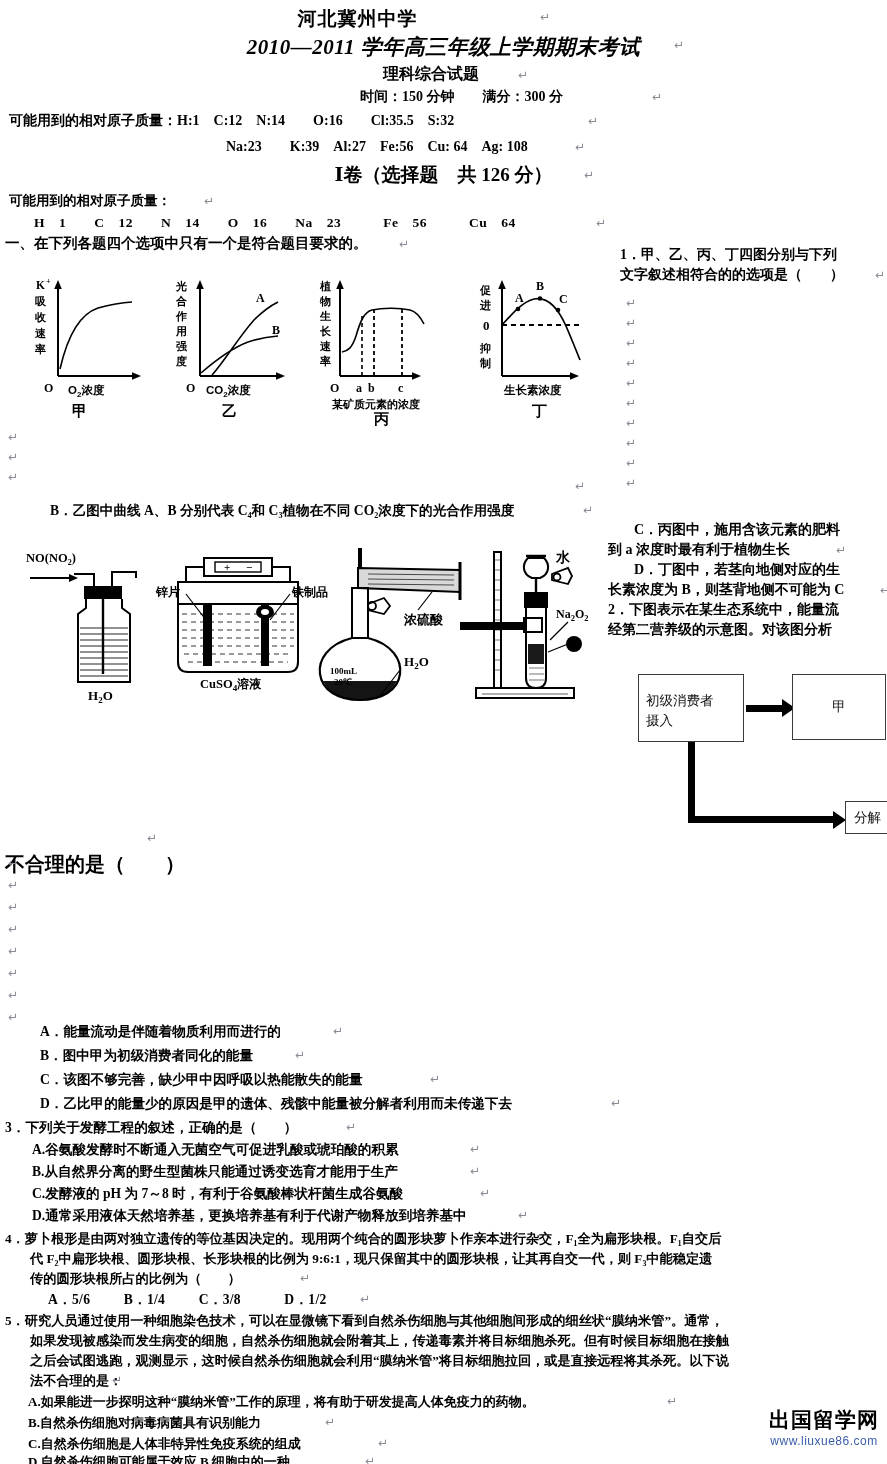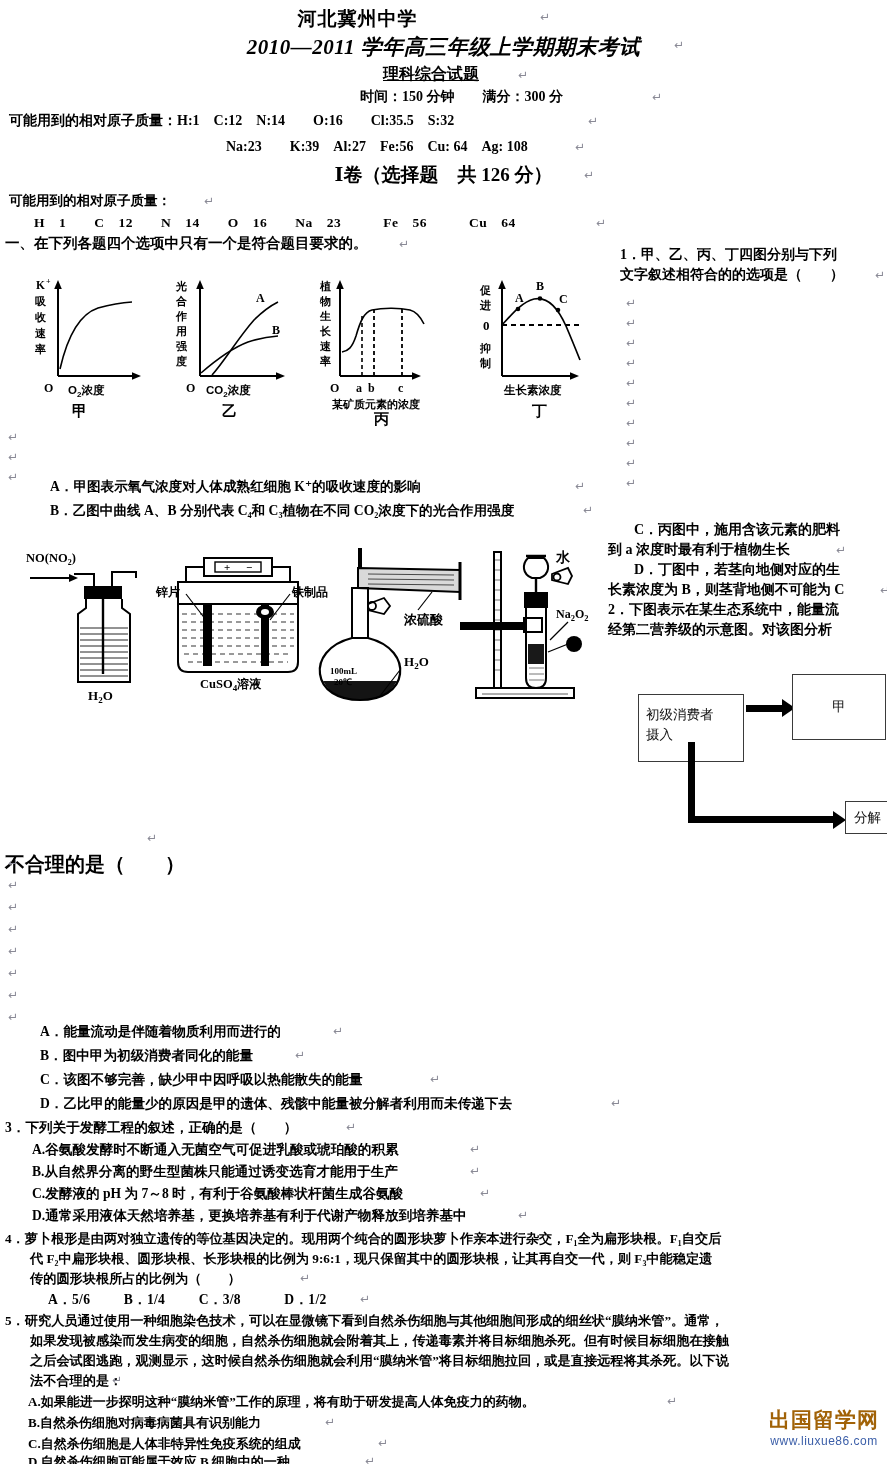--- a/index.html
+++ b/index.html
@@ -36,43 +36,43 @@
   
   svg{display:block;overflow:visible;}
   .lbl{font-family:"Liberation Serif",serif;font-weight:bold;}
   .cn{font-family:"Liberation Sans","DejaVu Sans",sans-serif;font-weight:bold;}
 
   
   .eflow{position:absolute;left:600px;top:668px;width:300px;height:175px;}
   .ebox{position:absolute;border:1px solid #3a3a3a;background:#fff;
         font-size:13.5px;font-family:"Liberation Sans","DejaVu Sans",sans-serif;
         color:#111;box-sizing:border-box;}
-  .ebox.b1{left:38px;top:6px;width:106px;height:68px;padding:10px 7px;line-height:20px;margin-top:20px;}
+  .ebox.b1{left:38px;top:6px;width:106px;height:68px;padding:16px 7px;line-height:20px;}
   .ebox.b2{left:192px;top:6px;width:94px;height:66px;display:flex;align-items:center;justify-content:center;}
   .ebox.b3{left:245px;top:133px;width:66px;height:33px;display:flex;align-items:center;padding-left:8px;}
   .earrow{position:absolute;background:#000;}
 
   
   .wm{position:absolute;right:8px;bottom:16px;text-align:center;}
-  .wm-t{font-size:21px;font-weight:bold;color:#a16207;
+  .wm-t{font-size:21px;font-weight:bold;color:#000000;
         font-family:"Liberation Sans","DejaVu Sans",sans-serif;letter-spacing:1px;}
   .wm-u{font-size:12px;color:#3b5ea8;font-family:"Liberation Sans","DejaVu Sans",sans-serif;letter-spacing:.5px;}
 </style>
 </head>
 <body>
 
 <div class="page">
 
   <div class="abs h-school ctr" style="left:0;top:6px;width:715px;">河北冀州中学</div>
   <span class="abs pil" style="left:540px;top:10px;">↵</span>
 
   <div class="abs h-exam ctr" style="left:0;top:33px;width:887px;font-style:italic;">2010—2011 学年高三年级上学期期末考试</div>
   <span class="abs pil" style="left:674px;top:38px;">↵</span>
 
-  <div class="abs h-subject ctr" style="left:0;top:64px;width:862px;text-decoration:underline;">理科综合试题</div>
+  <div class="abs h-subject ctr" style="left:0;top:64px;width:862px;">理科综合试题</div>
   <span class="abs pil" style="left:518px;top:68px;">↵</span>
 
   <div class="abs h-time" style="left:360px;top:88px;">时间：150 分钟　　满分：300 分</div>
   <span class="abs pil" style="left:652px;top:90px;">↵</span>
 
   <div class="abs h-mass" style="left:9px;top:112px;">可能用到的相对原子质量：H:1　C:12　N:14　　O:16　　Cl:35.5　S:32</div>
   <span class="abs pil" style="left:588px;top:114px;">↵</span>
 
   <div class="abs h-mass" style="left:226px;top:138px;">Na:23　　K:39　Al:27　Fe:56　Cu: 64　Ag: 108</div>
   <span class="abs pil" style="left:575px;top:140px;">↵</span>
@@ -198,21 +198,20 @@
   <span class="abs pil" style="left:626px;top:396px;">↵</span>
   <span class="abs pil" style="left:626px;top:416px;">↵</span>
   <span class="abs pil" style="left:626px;top:436px;">↵</span>
   <span class="abs pil" style="left:626px;top:456px;">↵</span>
   <span class="abs pil" style="left:626px;top:476px;">↵</span>
 
   <span class="abs pil" style="left:8px;top:430px;">↵</span>
   <span class="abs pil" style="left:8px;top:450px;">↵</span>
   <span class="abs pil" style="left:8px;top:470px;">↵</span>
 
-  <div class="abs opt" style="left:50px;top:477px;">A．甲图表示氧气浓度对人体成熟红细胞 K⁺的吸收速度的影响</div>
   <span class="abs pil" style="left:575px;top:479px;">↵</span>
 
   <div class="abs opt" style="left:50px;top:501px;">B．乙图中曲线 A、B 分别代表 C₄和 C₃植物在不同 CO₂浓度下的光合作用强度</div>
   <span class="abs pil" style="left:583px;top:503px;">↵</span>
 
   <div class="abs rcol" style="left:620px;top:520px;white-space:nowrap;">　C．丙图中，施用含该元素的肥料</div>
   <div class="abs rcol" style="left:608px;top:540px;white-space:nowrap;">到 a 浓度时最有利于植物生长</div>
   <span class="abs pil" style="left:836px;top:543px;">↵</span>
 
   <div class="abs rcol" style="left:620px;top:560px;white-space:nowrap;">　D．丁图中，若茎向地侧对应的生</div>

